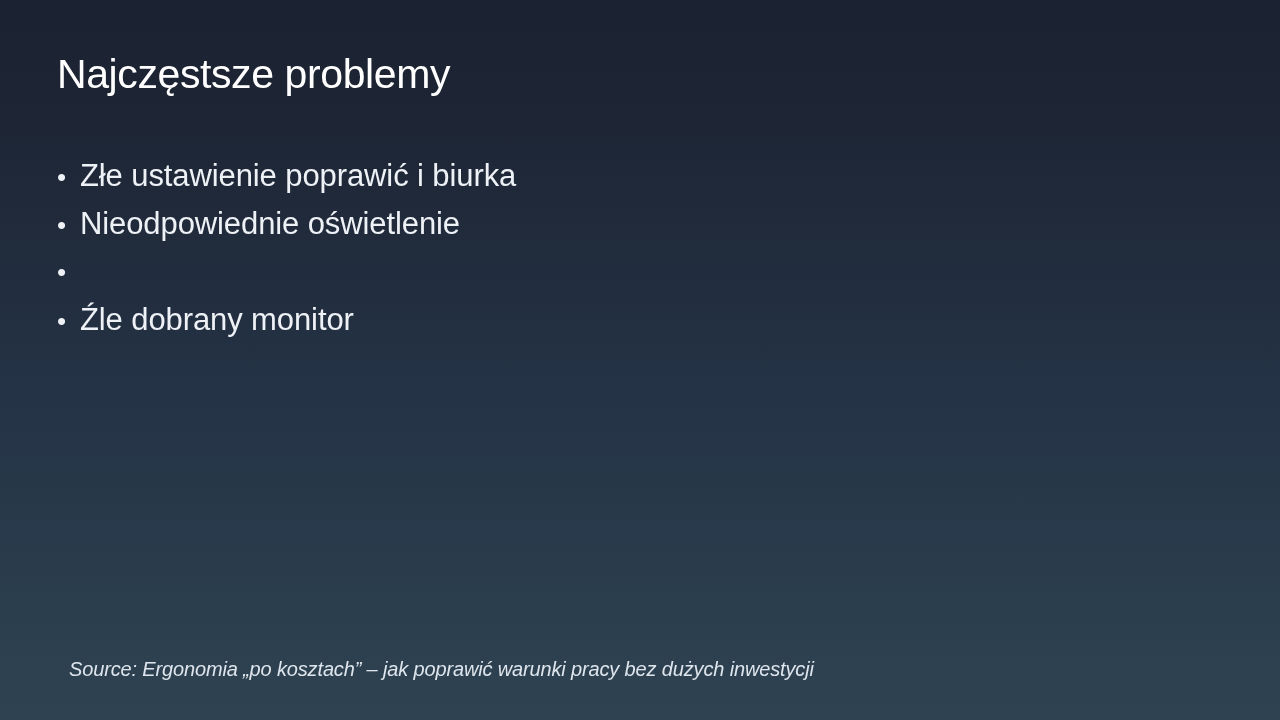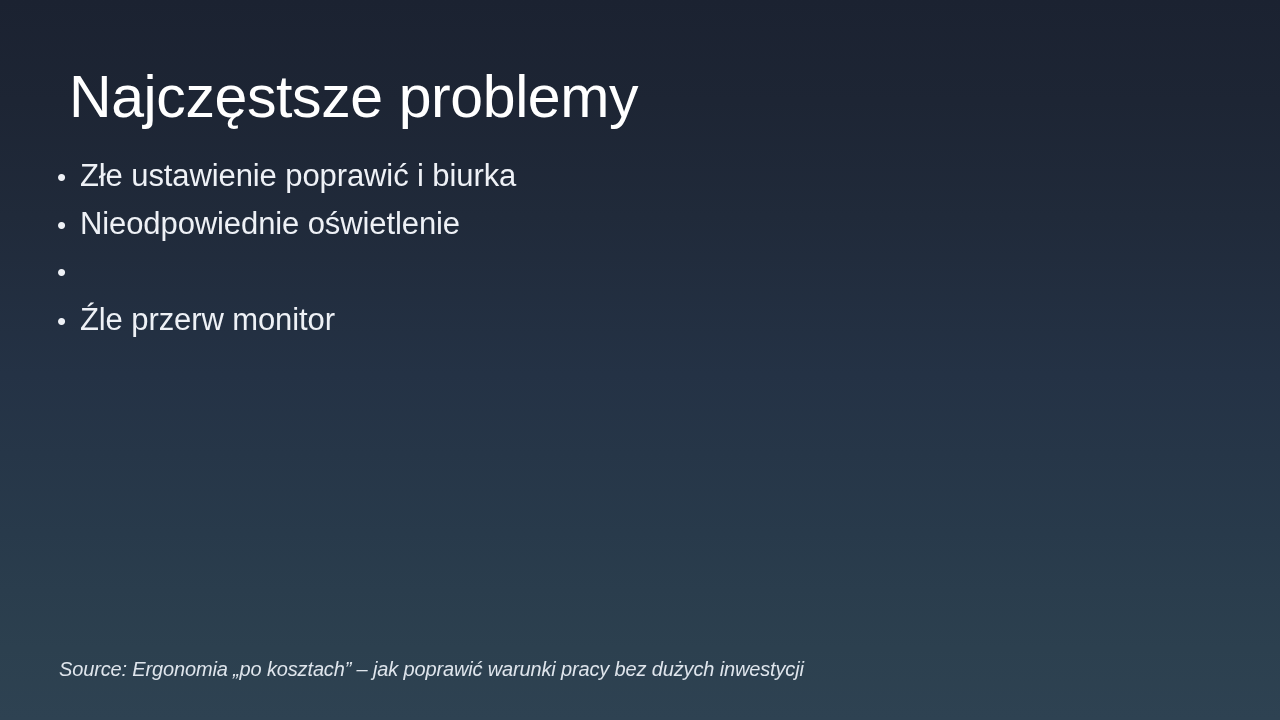--- a/index.html
+++ b/index.html
@@ -30,22 +30,22 @@
         #2c404f 90%,
         #2e4252 100%);
     overflow: hidden;
   }
 
   
   .slide-title {
     position: absolute;
     left: 57px;
     top: 52px;
-    margin: 12px;
-    font-size: 59px;
+    margin: 0;
+    font-size: 41px;
     font-weight: 400;
     line-height: 1.12;
     letter-spacing: -0.4px;
     color: #ffffff;
     white-space: nowrap;
   }
 
   
   .bullet-list {
     position: absolute;
@@ -78,21 +78,21 @@
     text-align: left;
   }
 
   .bullet-text {
     flex: 0 1 auto;
   }
 
   
   .source-line {
     position: absolute;
-    left: 59px;
+    left: 69px;
     top: 655px;
     margin: 0;
     font-size: 20px;
     font-style: italic;
     font-weight: 400;
     letter-spacing: -0.15px;
     line-height: 28px;
     color: #dfe5ec;
     white-space: nowrap;
   }
@@ -123,21 +123,21 @@
       <span class="bullet-marker">•</span>
       <span class="bullet-text">Nieodpowiednie oświetlenie</span>
     </li>
 
     <li class="bullet-item">
       <span class="bullet-marker">•</span>
     </li>
 
     <li class="bullet-item">
       <span class="bullet-marker">•</span>
-      <span class="bullet-text">Źle przerw monitor</span>
+      <span class="bullet-text">Źle dobrany monitor</span>
     </li>
 
   </ul>
 
   <p class="source-line">
     <span class="source-label">Source:</span>
     <span class="source-title">Ergonomia „po kosztach” – jak poprawić warunki pracy bez dużych inwestycji</span>
   </p>
 
 </div>

